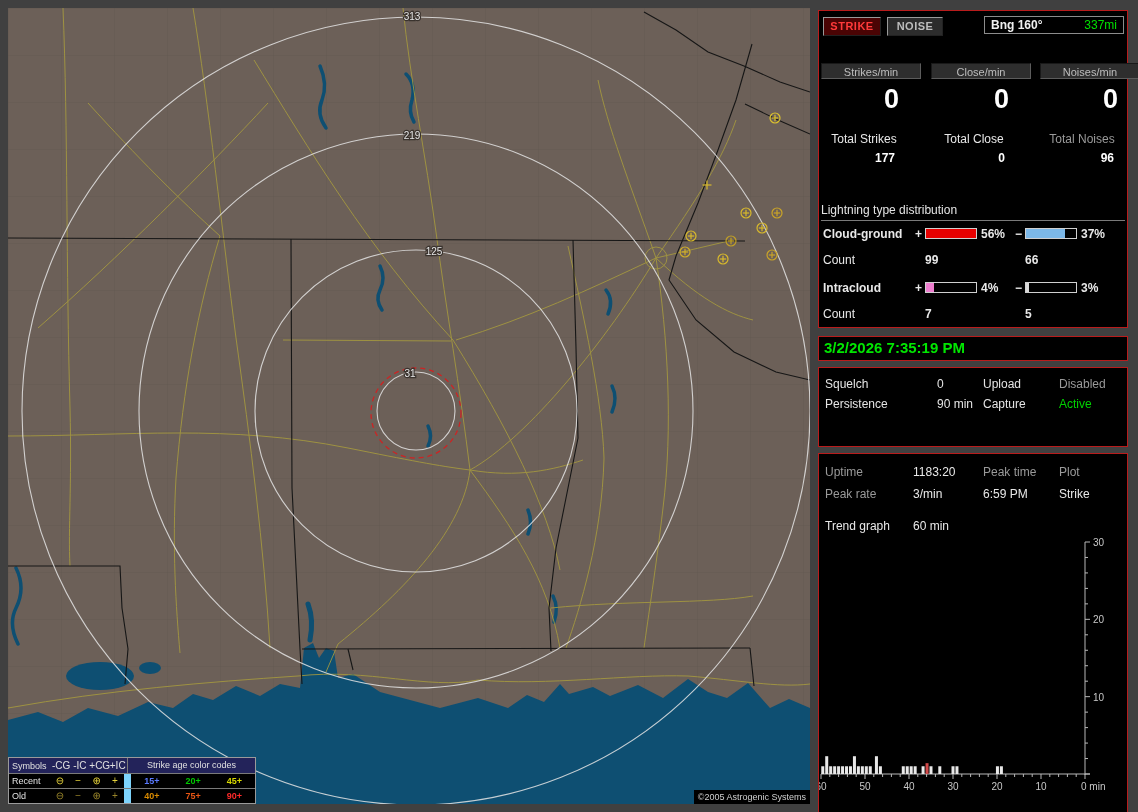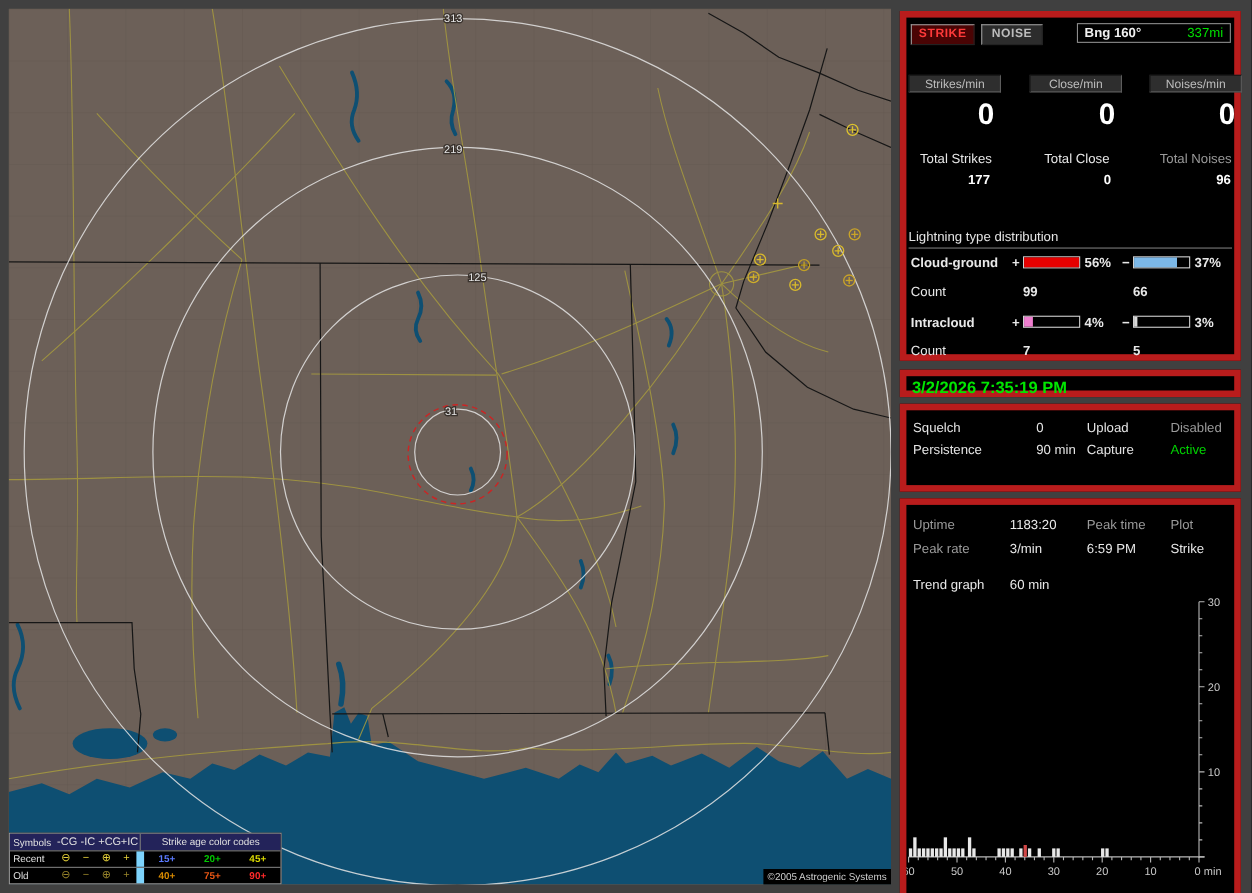--- a/index.html
+++ b/index.html
@@ -17,36 +17,36 @@
   .lg-row{display:flex;height:15px;line-height:14px;align-items:center;}
   .lg-row + .lg-row{border-top:1px solid #7a7a7a;height:14px;}
   .lg-head{background:#23235a;}
   .lg-label{width:40px;padding-left:3px;}
   .lg-sym{width:19px;text-align:center;font-size:10px;}
   .lg-ages{width:128px;display:flex;border-left:7px solid #7dd3fc;height:100%;align-items:center;}
   .lg-age{flex:1;text-align:center;font-weight:bold;}
   .lg-agehead{width:128px;text-align:center;border-left:1px solid #7a7a7a;height:100%;line-height:14px;}
 
   
-  .box{position:absolute;left:818px;width:310px;background:#000;border:6px solid #b91c1c;box-sizing:border-box;}
+  .box{position:absolute;left:818px;width:310px;background:#000;border:1px solid #b91c1c;box-sizing:border-box;}
   .box-top{top:10px;height:318px;}
   .box-clock{top:336px;height:25px;}
   .box-settings{top:367px;height:80px;}
   .box-stats{top:453px;height:454px;}
 
   .btn{position:absolute;top:6px;height:17px;line-height:17px;text-align:center;font-weight:bold;
     font-size:11px;letter-spacing:.5px;border:1px solid;border-color:#9a9a9a #222 #222 #9a9a9a;cursor:default;}
   .btn-strike{left:4px;width:56px;background:#4a0404;color:#ff3a3a;}
   .btn-noise{left:68px;width:54px;background:#2c2c2c;color:#bdbdbd;}
   .bng{position:absolute;top:5px;right:3px;width:140px;height:18px;border:1px solid #8c8c8c;
     background:#000;display:flex;align-items:center;justify-content:space-between;padding:0 6px;box-sizing:border-box;}
   .bng-label{color:#f0f0f0;font-weight:bold;font-size:12px;}
   .bng-val{font-weight:normal;font-size:12px;}
 
-  .rate-box{position:absolute;top:52px;height:16px;width:84px;background:#2e2e2e;color:#bdbdbd;
+  .rate-box{position:absolute;top:52px;height:16px;width:100px;background:#2e2e2e;color:#bdbdbd;
     font-size:11px;text-align:center;line-height:16px;border:1px solid;border-color:#191919 #5c5c5c #5c5c5c #191919;box-sizing:border-box;}
   .rate-val{position:absolute;top:73px;height:32px;width:84px;font-size:27px;font-weight:bold;
     color:#fff;text-align:right;padding-right:6px;box-sizing:border-box;}
   .tot-label{position:absolute;top:121px;width:90px;text-align:center;font-size:12px;color:#e8e8e8;}
   .tot-val{position:absolute;top:140px;width:84px;text-align:right;padding-right:10px;font-size:12px;
     font-weight:bold;color:#fff;box-sizing:border-box;}
 
   .dist-title{position:absolute;top:192px;left:2px;right:2px;font-size:12px;color:#e4e4e4;
     padding-bottom:3px;border-bottom:1px solid #7a7a7a;}
   .dist-row{position:absolute;left:0;width:100%;height:14px;font-size:12px;color:#e8e8e8;}

